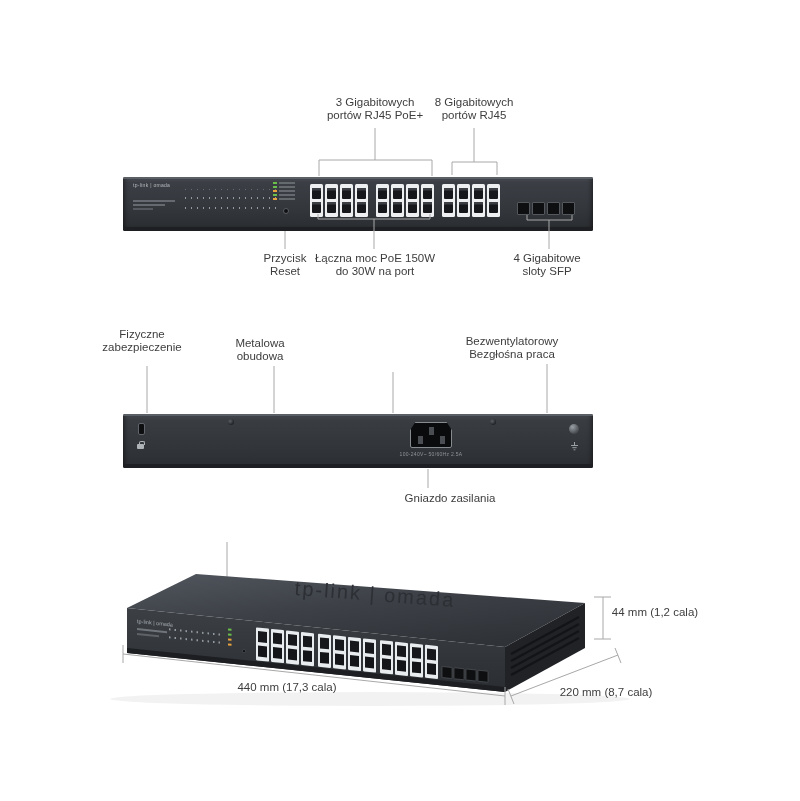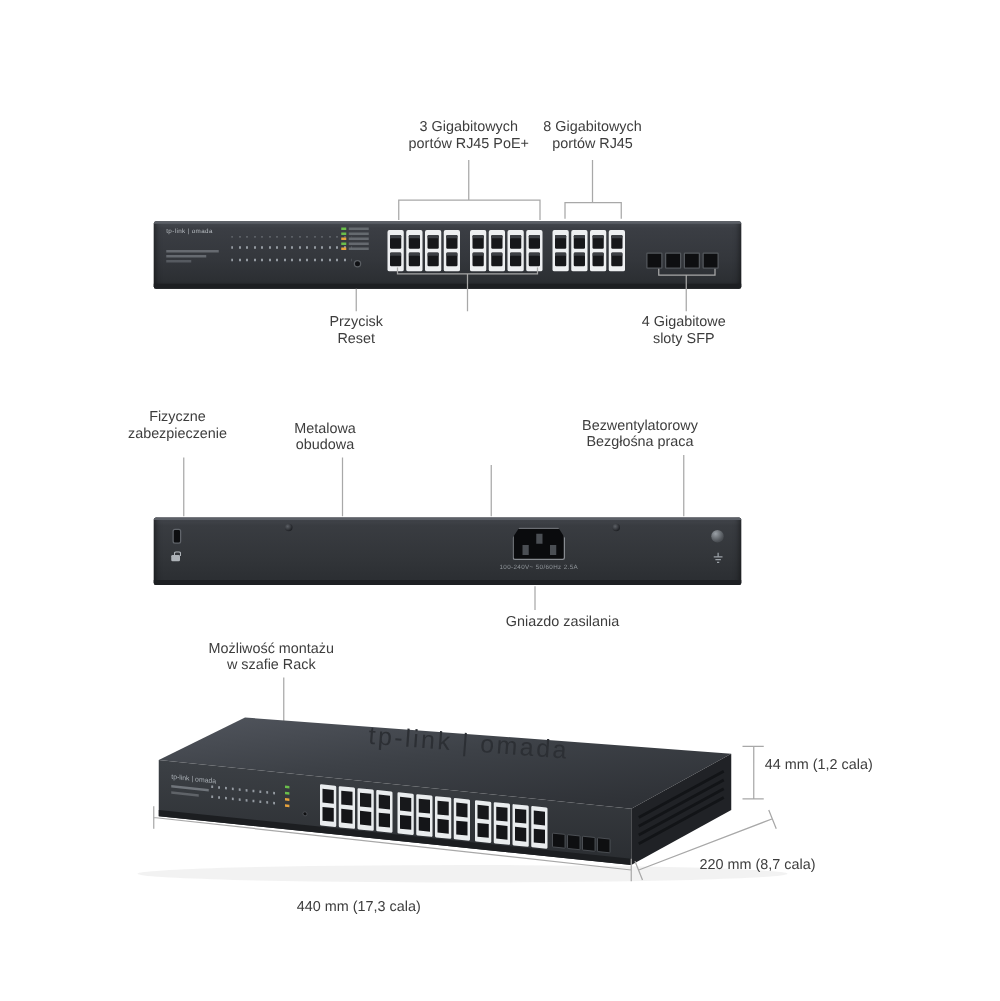--- a/index.html
+++ b/index.html
@@ -285,38 +285,38 @@
     <div>portów RJ45 PoE+</div>
   </div>
   <div class="lbl" style="left:474px;top:96px">
     <div>8 Gigabitowych</div>
     <div>portów RJ45</div>
   </div>
   <div class="lbl" style="left:285px;top:252px">
     <div>Przycisk</div>
     <div>Reset</div>
   </div>
+  <div class="lbl" style="left:375px;top:252px">
+    <div>Łączna moc PoE 150W</div>
+    <div>do 30W na port</div>
+  </div>
   <div class="lbl" style="left:547px;top:252px">
     <div>4 Gigabitowe</div>
     <div>sloty SFP</div>
   </div>
   <div class="lbl" style="left:142px;top:328px">
     <div>Fizyczne</div>
     <div>zabezpieczenie</div>
   </div>
   <div class="lbl" style="left:260px;top:337px">
     <div>Metalowa</div>
     <div>obudowa</div>
   </div>
   <div class="lbl" style="left:512px;top:335px">
     <div>Bezwentylatorowy</div>
     <div>Bezgłośna praca</div>
   </div>
   <div class="lbl" style="left:450px;top:492px">Gniazdo zasilania</div>
-  <div class="lbl" style="left:217px;top:513px">
-    <div>Możliwość montażu</div>
-    <div>w szafie Rack</div>
-  </div>
-  <div class="lbl" style="left:287px;top:720px">440 mm (17,3 cala)</div>
+  <div class="lbl" style="left:287px;top:681px">440 mm (17,3 cala)</div>
   <div class="lbl" style="left:606px;top:686px">220 mm (8,7 cala)</div>
   <div class="lbl" style="left:655px;top:606px">44 mm (1,2 cala)</div>
 
 </div>
 
 </body></html>

